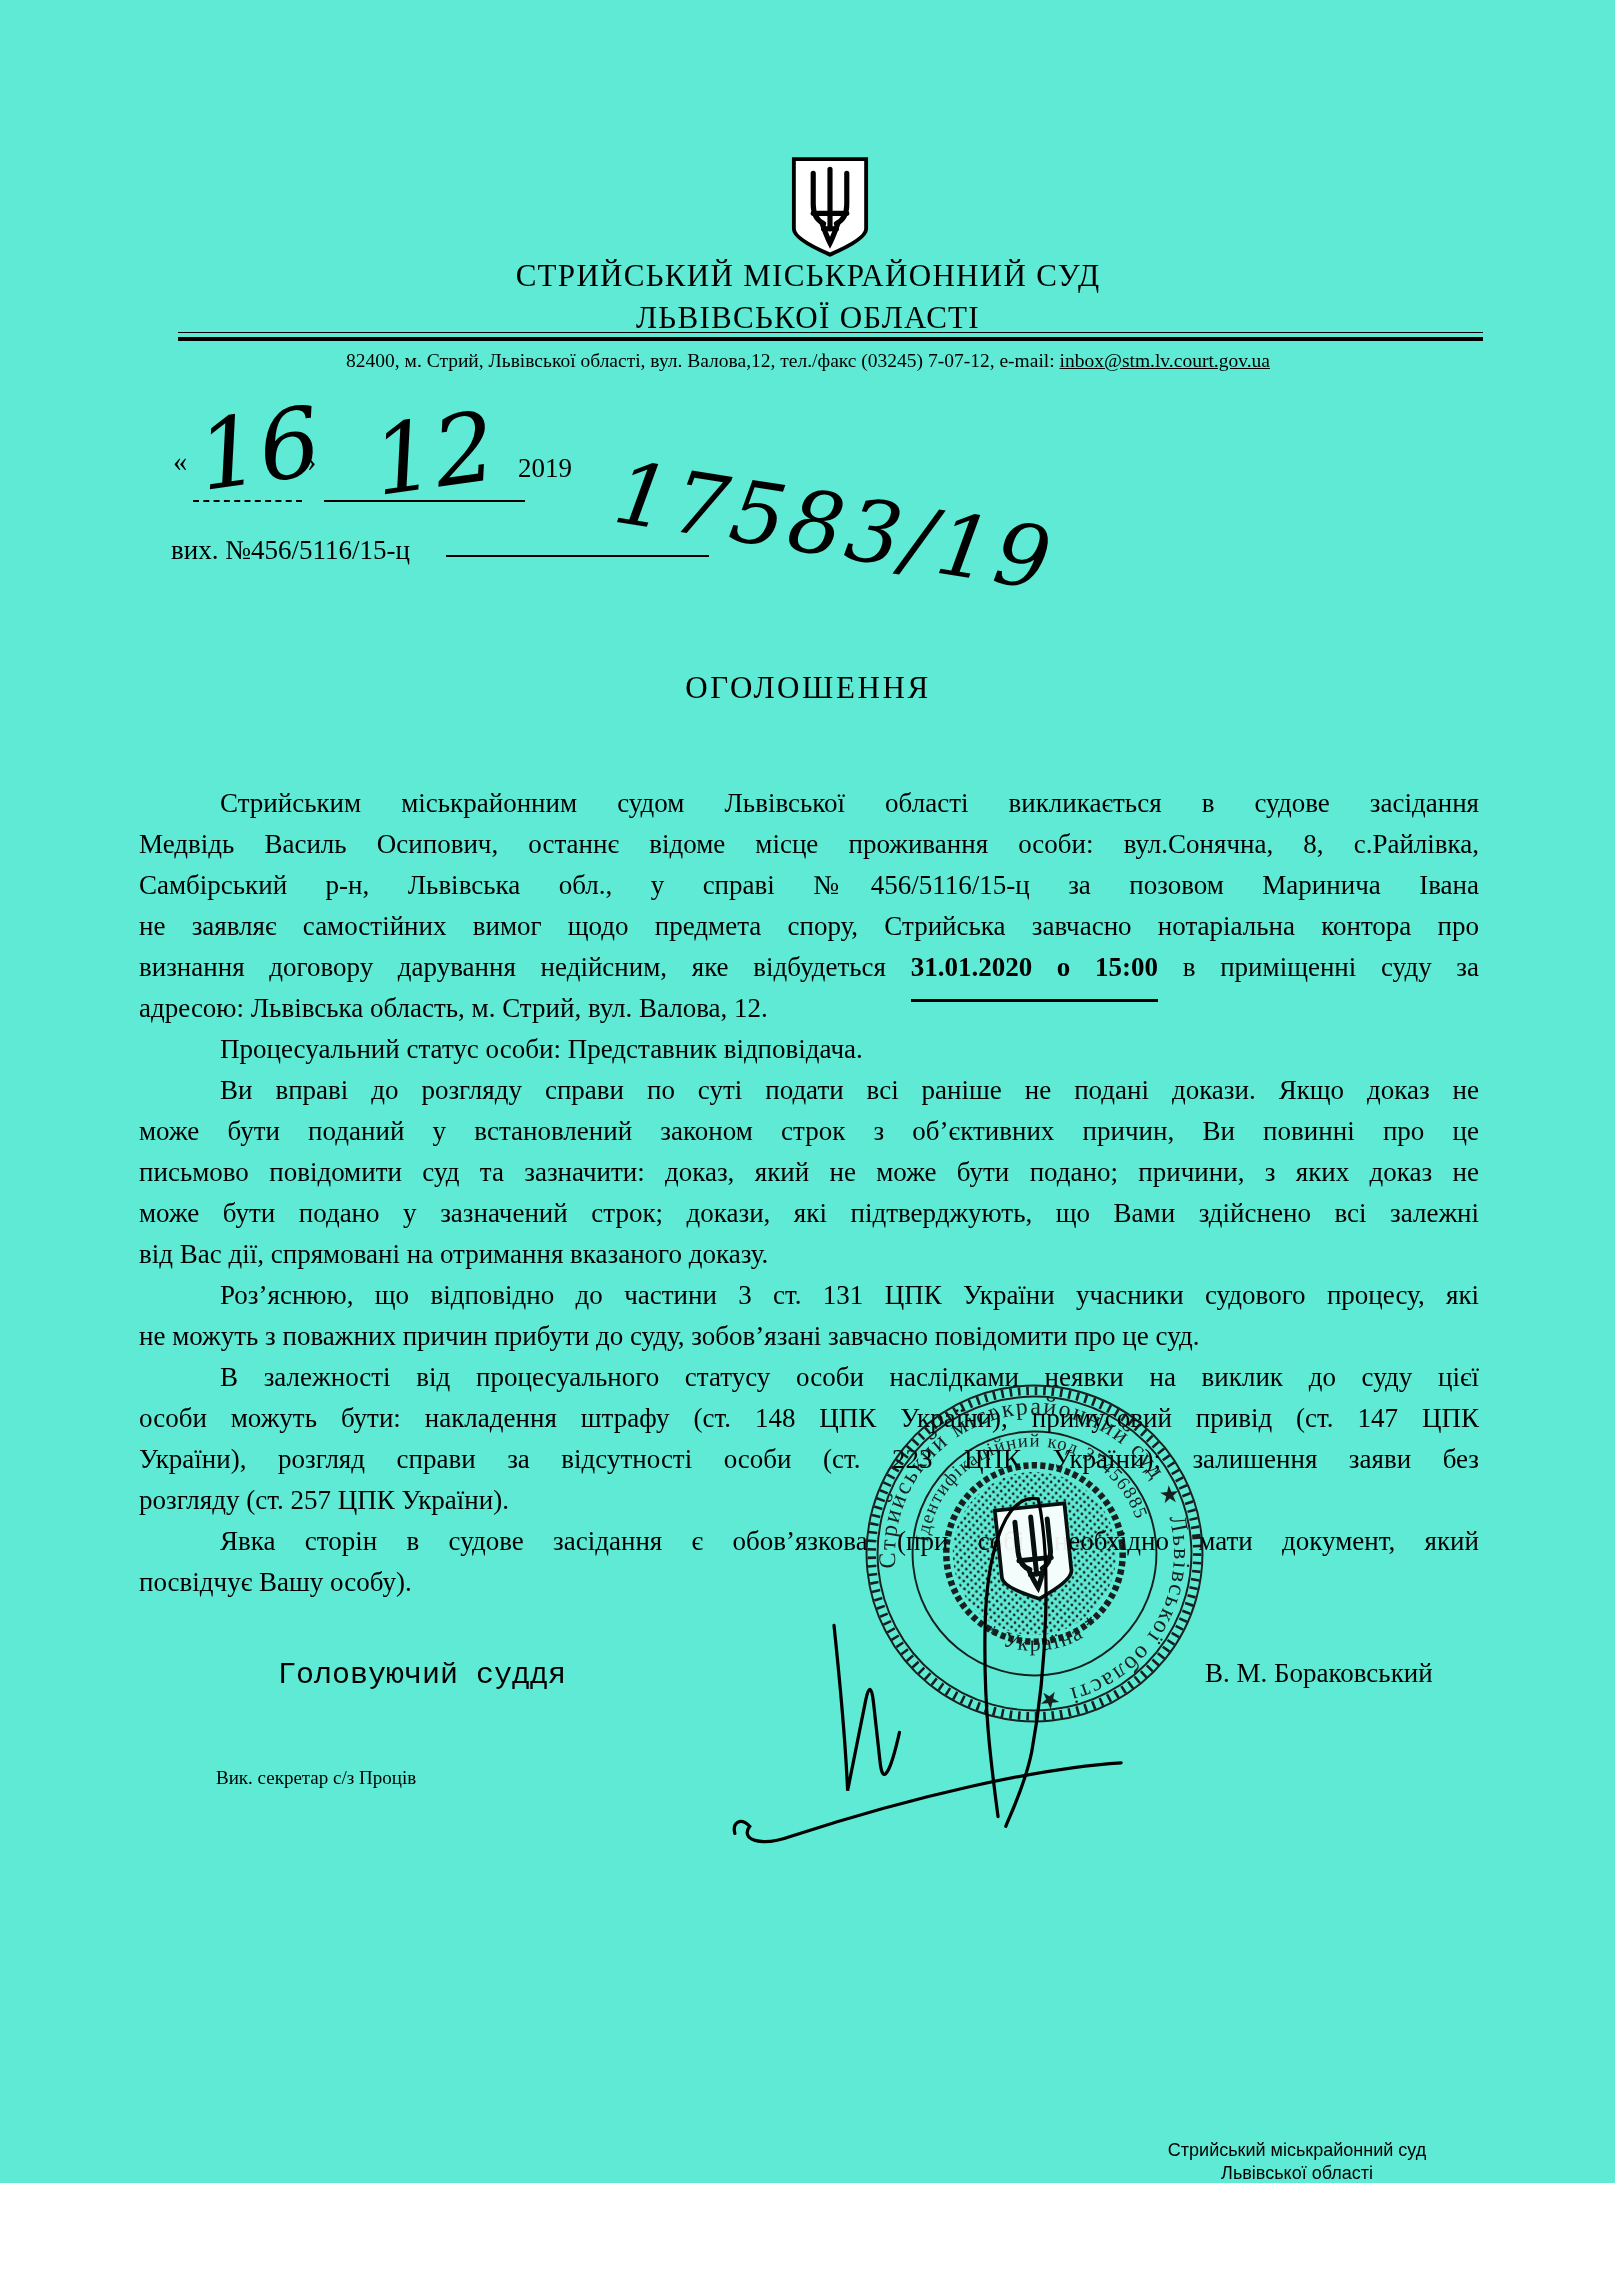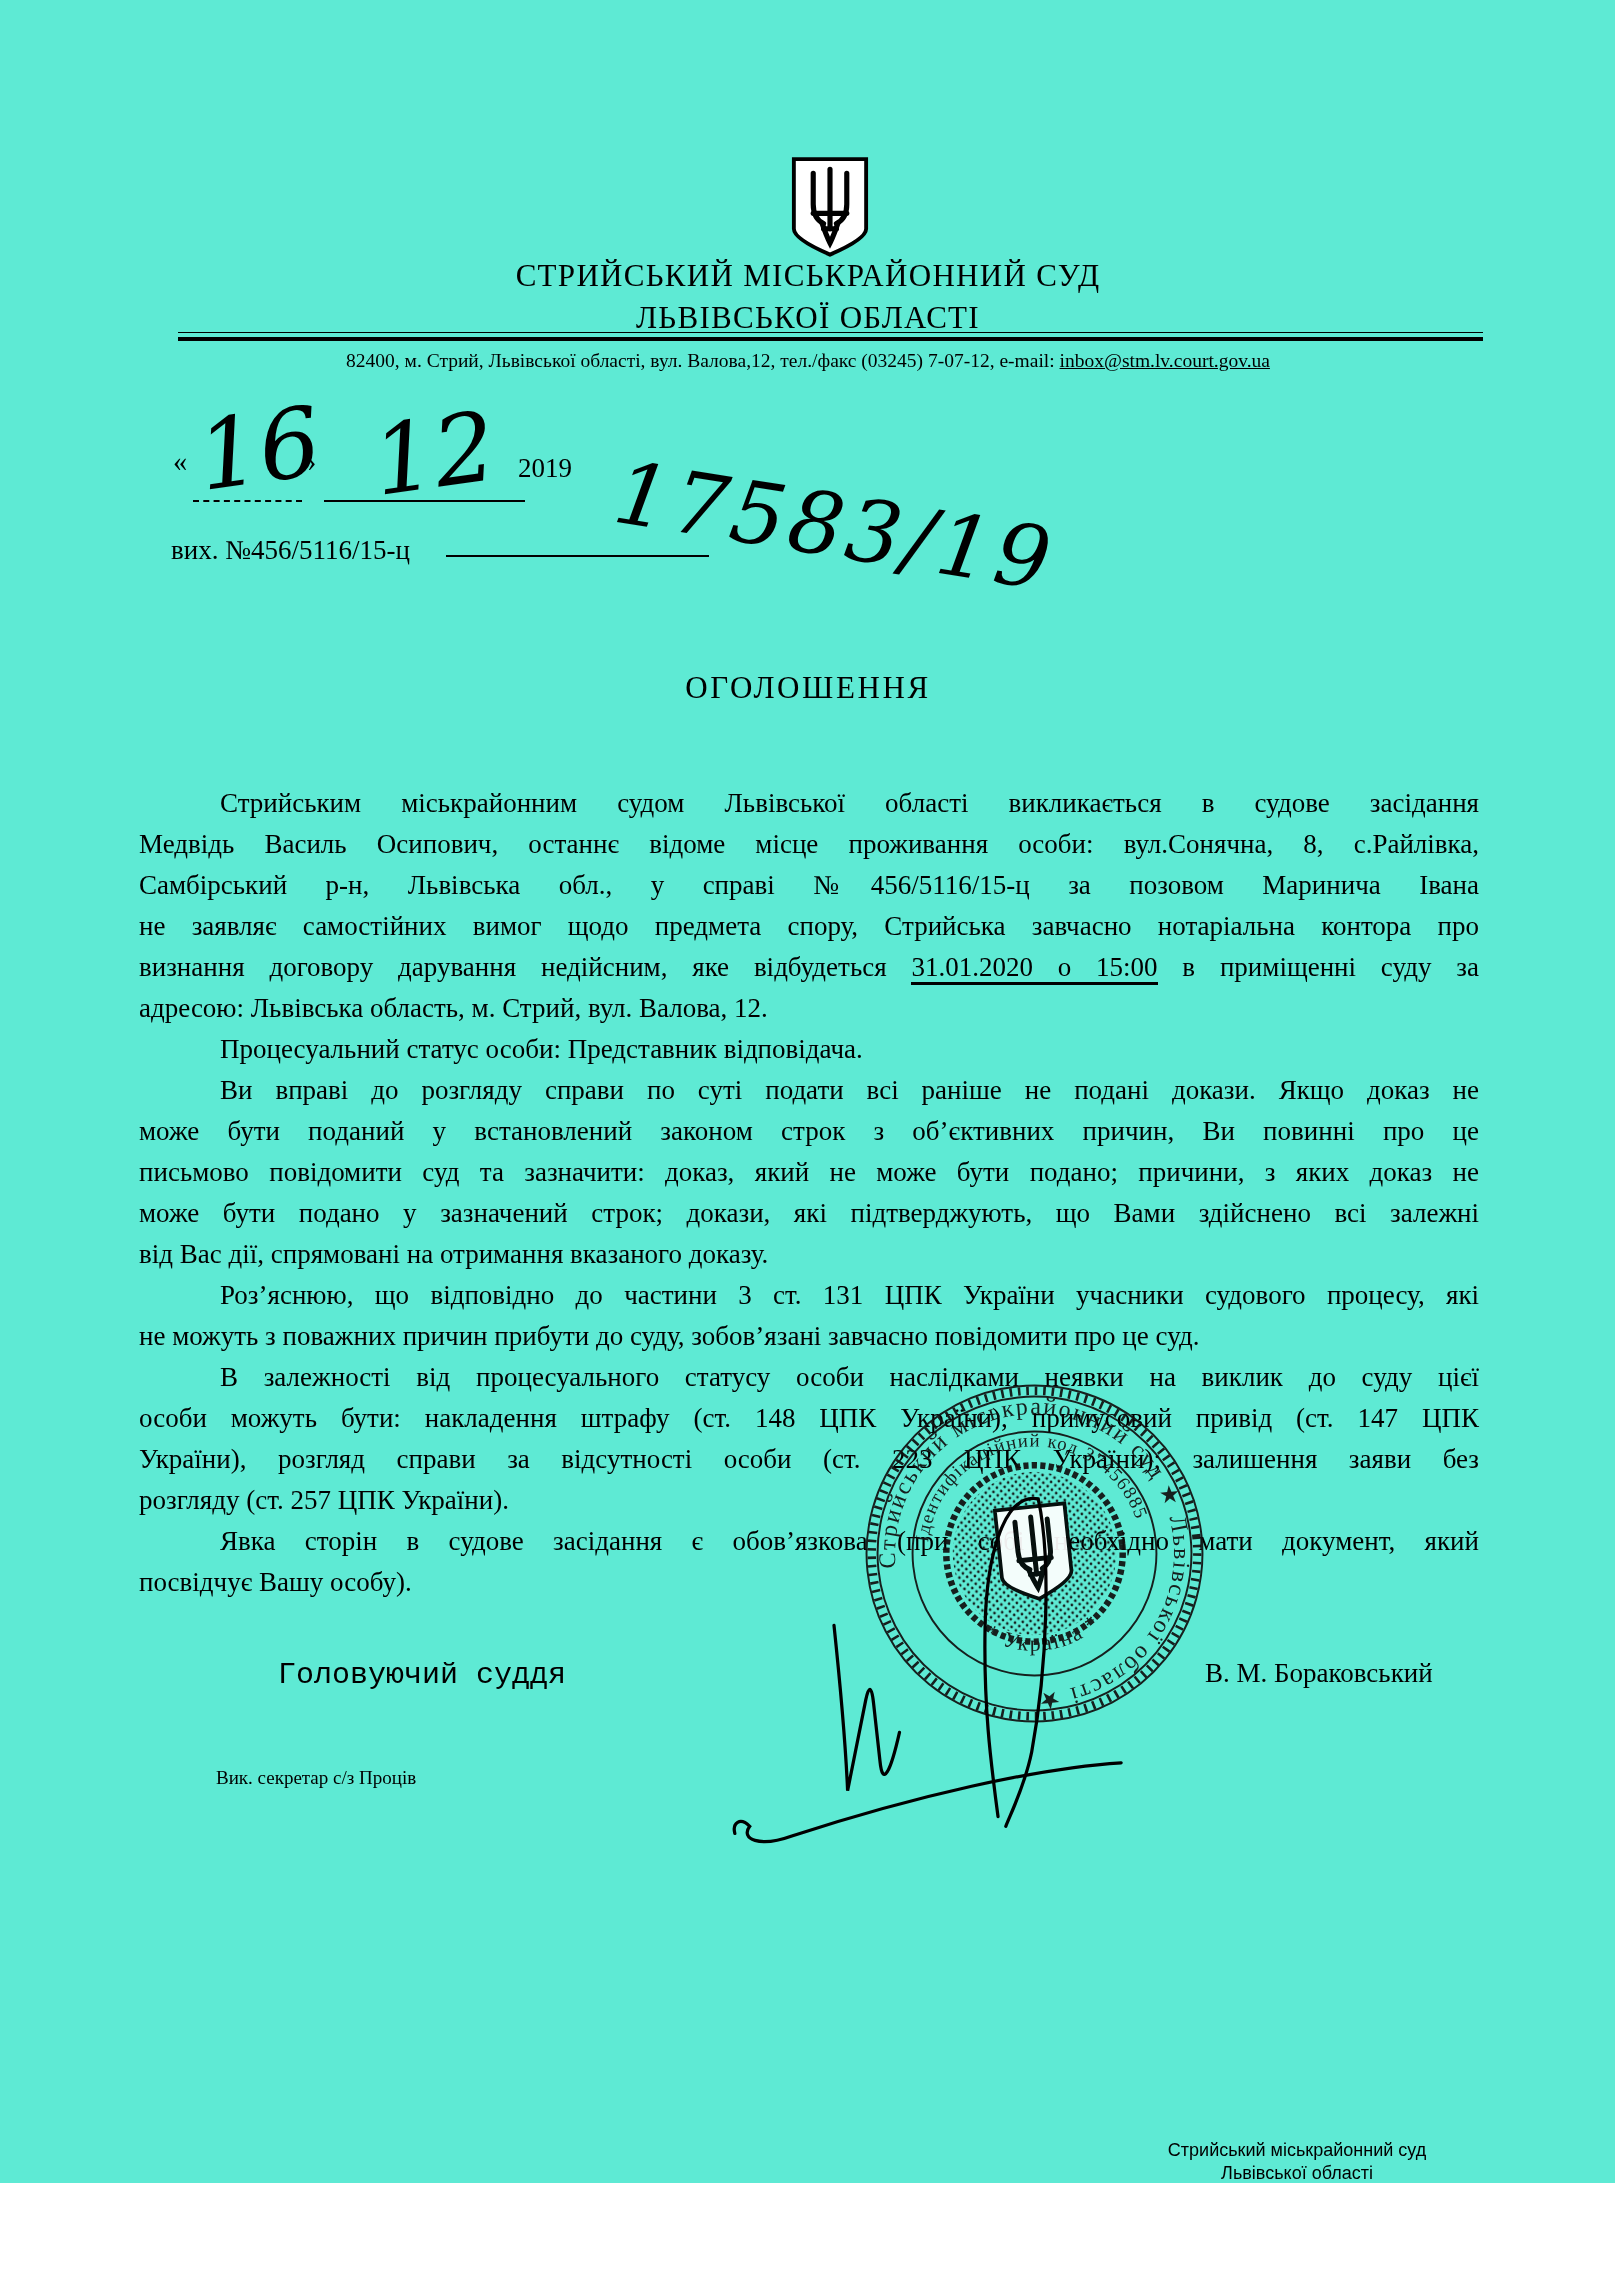--- a/index.html
+++ b/index.html
@@ -29,21 +29,21 @@
   .hw-day{left:198px;top:401px;font-size:96px;transform:rotate(-8deg);}
   .hw-month{left:373px;top:406px;font-size:96px;transform:rotate(-8deg);}
   .hw-ref{left:613px;top:483px;font-size:86px;letter-spacing:3.9px;transform:rotate(9deg);}
 
   
   .title{position:absolute;left:0;right:0;top:670px;text-align:center;font-size:31px;letter-spacing:2.6px;}
   .bodytext{position:absolute;left:139px;top:742px;width:1340px;font-size:27px;line-height:41px;margin-top:41px;}
   .ln{min-height:41px;}
   .j{text-align:justify;text-align-last:justify;}
   .ind{text-indent:81px;}
-  .due{font-weight:normal;border-bottom:3.2px solid #000;padding-bottom:0;}
+  .due{font-weight:bold;border-bottom:3.2px solid #000;padding-bottom:17px;}
 
   
   .judge-label{position:absolute;left:278px;top:1658px;font-size:30px;font-family:Liberation Mono, monospace;}
   .judge-name{position:absolute;left:1205px;top:1658px;font-size:27px;}
   .clerk-note{position:absolute;left:216px;top:1767px;font-size:19px;}
 
   .seal{position:absolute;left:862px;top:1381px;opacity:0.93;transform:rotate(-6deg);}
   .sig{position:absolute;left:701px;top:1473px;}
 
   

